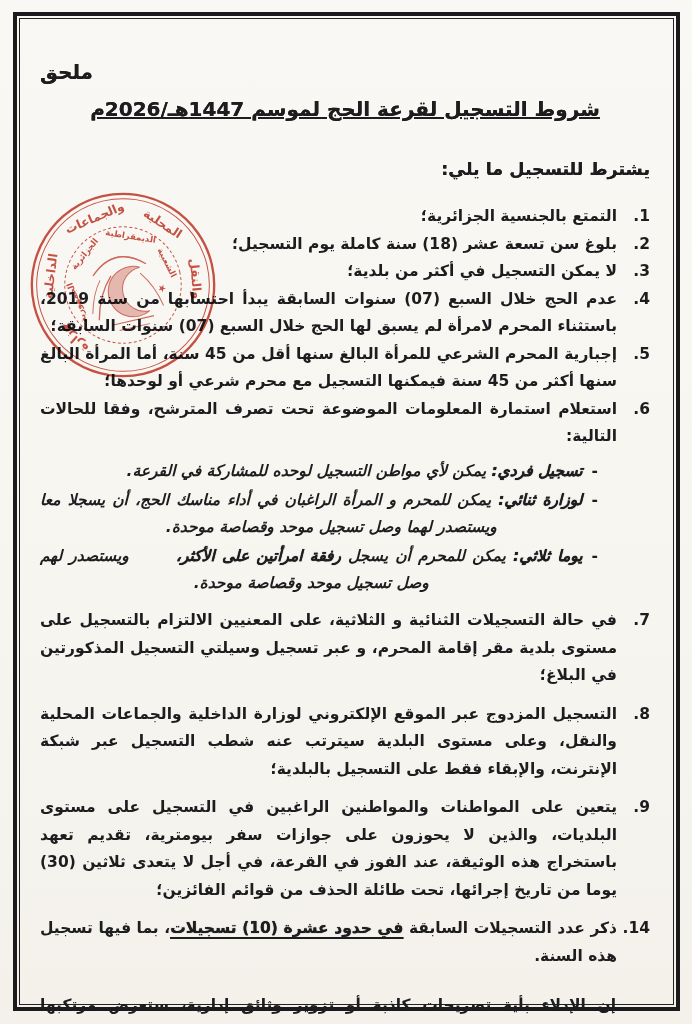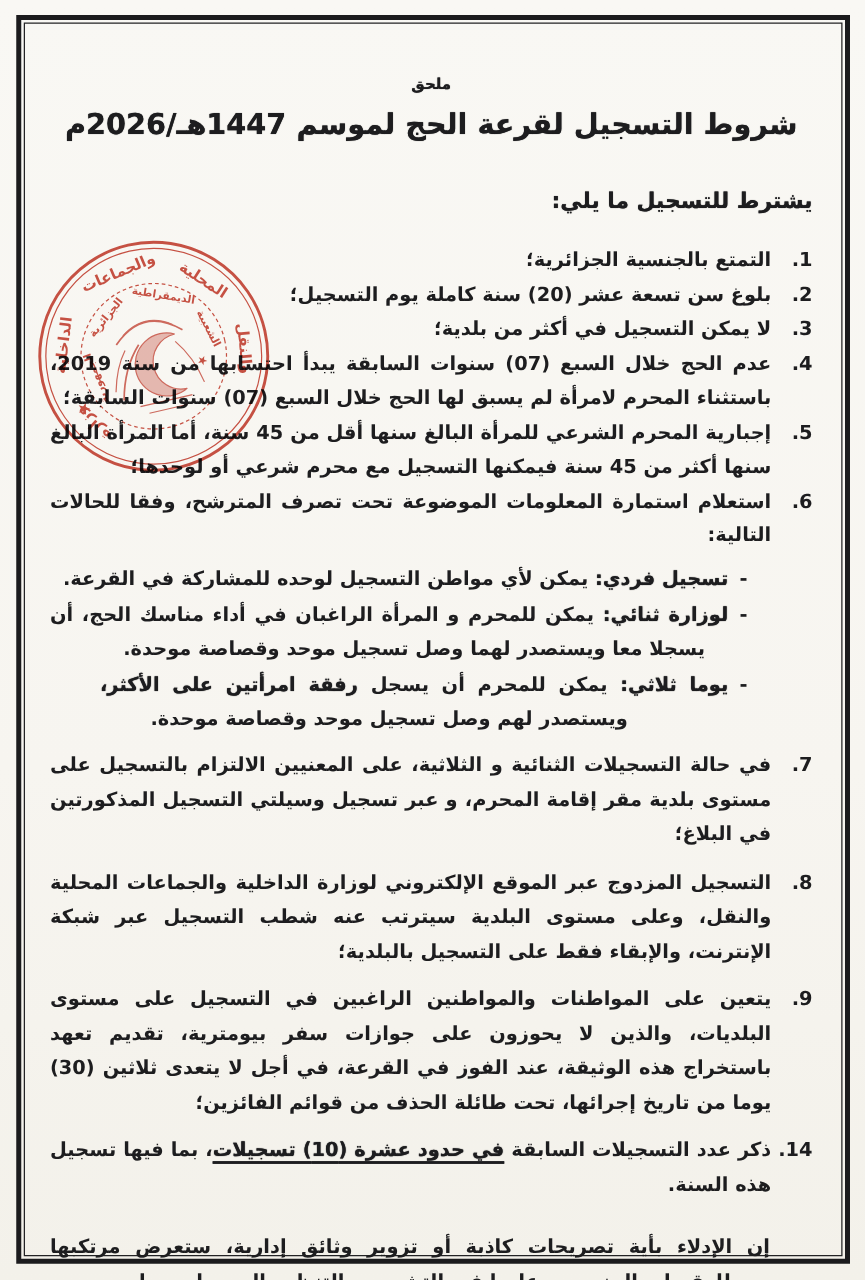--- a/index.html
+++ b/index.html
@@ -21,42 +21,43 @@
     position:absolute;inset:2px;border:1.5px solid #232325;
   }
   .content{
     position:absolute;left:40px;right:42px;top:14px;bottom:16px;
     direction:rtl;
     font-weight:bold;
     font-size:15.5px;
     color:#1d1d1f;
   }
   .title{
-    margin:46px 0 0 0;text-align:center;
-    font-size:12px;font-weight:bold;
+    margin:46px 0 0 0;text-align:left;
+    font-size:20px;font-weight:bold;
     text-shadow:0 0 .6px #1d1d1f;
   }
   .subtitle{
     margin:13px 0 0 0;text-align:center;
-    font-size:23px;font-weight:bold;
+    font-size:20px;font-weight:bold;
     text-shadow:0 0 .6px #1d1d1f;
+    text-decoration:underline;
   }
   .intro{
     margin:38px 0 0 0;
     font-size:17.5px;text-shadow:0 0 .6px #1d1d1f;
   }
   .conds{margin:24px 0 0 0;}
   .row{display:flex;gap:5px;line-height:27.5px;}
   .num{flex:none;min-width:28px;text-align:right;}
   .txt{flex:1;text-align:justify;text-align-last:right;}
   .row.sp{margin-top:11px;}
   .subs{margin:7px 0 0 0;padding-right:52px;}
   .sub-row{display:flex;gap:9px;line-height:26.5px;margin-top:3px;}
   .dash{flex:none;}
-  .sub-row .txt{text-align:justify;}
+  .sub-row .txt{text-align:justify;font-style:italic;}
   .sub-row .txt.last-center{text-align-last:center;}
   .sub-row .txt.last-right{text-align-last:right;}
   .lbl{text-shadow:0 0 .8px #161618;}
   .emph{text-shadow:0 0 .8px #161618;margin-left:40px;}
   .u-bold{
     text-decoration:underline;
     text-underline-offset:4px;
     text-decoration-thickness:1.5px;
     text-shadow:0 0 .8px #161618;
     margin-top:19px;
@@ -92,21 +93,21 @@
 
     <p class="intro">يشترط للتسجيل ما يلي:</p>
 
     <div class="conds">
       <div class="row">
         <span class="num">1.</span>
         <div class="txt">التمتع بالجنسية الجزائرية؛</div>
       </div>
       <div class="row">
         <span class="num">2.</span>
-        <div class="txt">بلوغ سن تسعة عشر (20) سنة كاملة يوم التسجيل؛</div>
+        <div class="txt">بلوغ سن تسعة عشر (18) سنة كاملة يوم التسجيل؛</div>
       </div>
       <div class="row">
         <span class="num">3.</span>
         <div class="txt">لا يمكن التسجيل في أكثر من بلدية؛</div>
       </div>
       <div class="row">
         <span class="num">4.</span>
         <div class="txt">عدم الحج خلال السبع (07) سنوات السابقة يبدأ احتسابها من سنة 2019، باستثناء المحرم لامرأة لم يسبق لها الحج خلال السبع (07) سنوات السابقة؛</div>
       </div>
       <div class="row">

